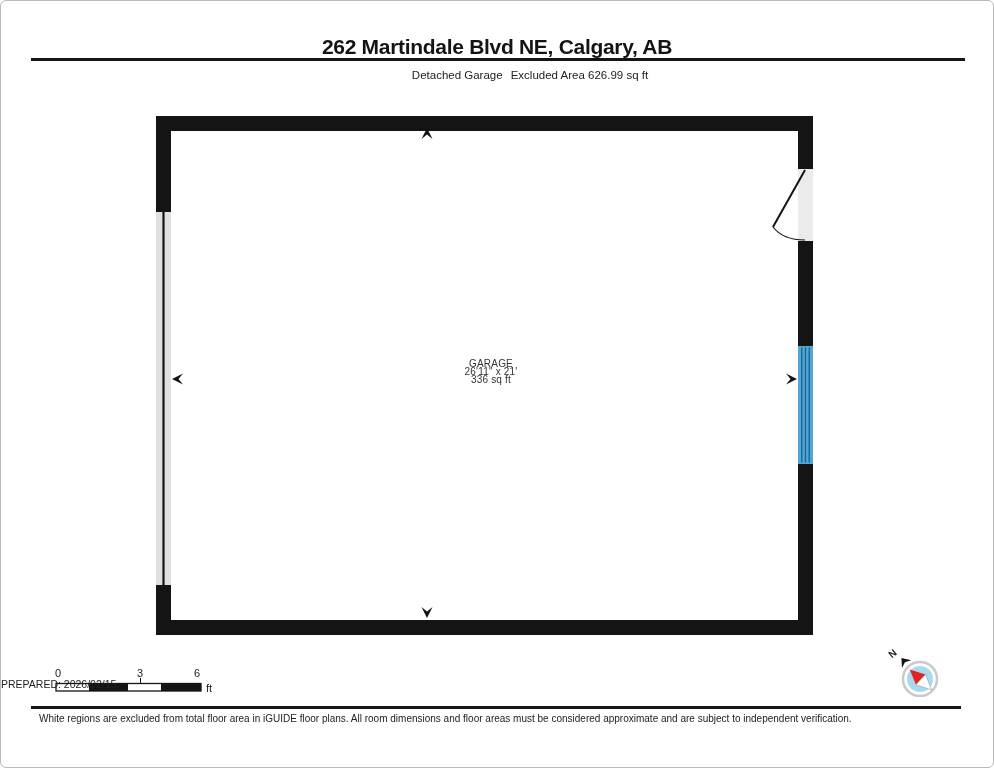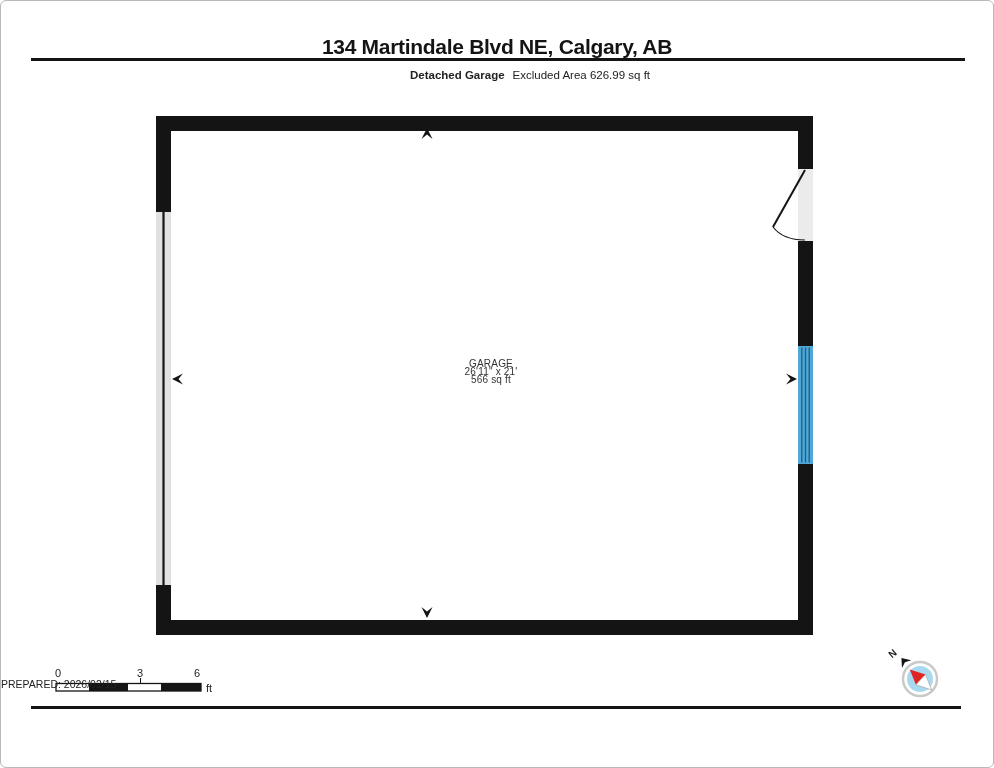--- a/index.html
+++ b/index.html
@@ -14,41 +14,41 @@
     top:34px; left:0; right:0; text-align:center;
     font-size:21px; font-weight:bold; letter-spacing:-0.3px; color:#141414;
   }
   .rule { background:#141414; height:3px; }
   .rule-top { top:57px; left:30px; width:934px; }
   .rule-bottom { top:705px; left:30px; width:930px; }
   .subtitle {
     top:68px; left:0; right:0; padding-left:66px; text-align:center;
     font-size:11.5px; color:#222;
   }
-  .subtitle .flabel { font-weight:bold; margin-right:8px; }
+  .subtitle .flabel { font-weight:normal; margin-right:8px; }
   .plan-svg { top:0; left:0; }
   .room-label {
     top:359px; left:0; right:0; padding-right:12px; text-align:center;
     font-size:10px; line-height:8px; color:#333; letter-spacing:0.2px;
   }
   .scale-num { top:666px; width:14px; text-align:center; font-size:11px; color:#222; }
   .scale-unit { top:681px; left:205px; font-size:11px; color:#222; }
   .prepared { top:677px; left:0; right:0; text-align:left; font-size:10.5px; color:#222; }
   .north-label {
     top:647px; left:888px; font-size:10px; font-weight:bold; color:#222;
     transform:rotate(-40deg);
   }
   .disclaimer { top:712px; left:38px; width:920px; font-size:10px; color:#222; }
 </style>
 </head>
 <body>
 
 <div class="page">
 
-  <div class="abs title">134 Martindale Blvd NE, Calgary, AB</div>
+  <div class="abs title">262 Martindale Blvd NE, Calgary, AB</div>
   <div class="abs rule rule-top"></div>
 
   <div class="abs subtitle">
     <span class="flabel">Detached Garage</span><span>Excluded Area 626.99 sq ft</span>
   </div>
 
   <svg class="abs plan-svg" width="992" height="766" viewBox="0 0 992 766">
 
     <g fill="#141414">
       <rect x="155" y="115" width="657" height="15"></rect>
@@ -103,27 +103,28 @@
         <path d="M919,664 L926,679 L912,679 Z" fill="#e02424"></path>
         <path d="M919,694 L926,679 L912,679 Z" fill="#ffffff" stroke="#aaaaaa" stroke-width="0.7"></path>
       </g>
       <path d="M903,656 L897,664 L903,661.5 L909,664 Z" transform="rotate(-40 903 660)" fill="#141414"></path>
     </g>
   </svg>
 
   <div class="abs room-label">
     <div>GARAGE</div>
     <div>26'11" x 21'</div>
-    <div>566 sq ft</div>
+    <div>336 sq ft</div>
   </div>
 
   <div class="abs scale-num" style="left:50px;">0</div>
   <div class="abs scale-num" style="left:132px;">3</div>
   <div class="abs scale-num" style="left:189px;">6</div>
   <div class="abs scale-unit">ft</div>
 
   <div class="abs prepared">PREPARED: 2026/02/15</div>
 
   <div class="abs north-label">N</div>
 
   <div class="abs rule rule-bottom"></div>
+  <div class="abs disclaimer">White regions are excluded from total floor area in iGUIDE floor plans. All room dimensions and floor areas must be considered approximate and are subject to independent verification.</div>
 
 </div>
 
 </body></html>

